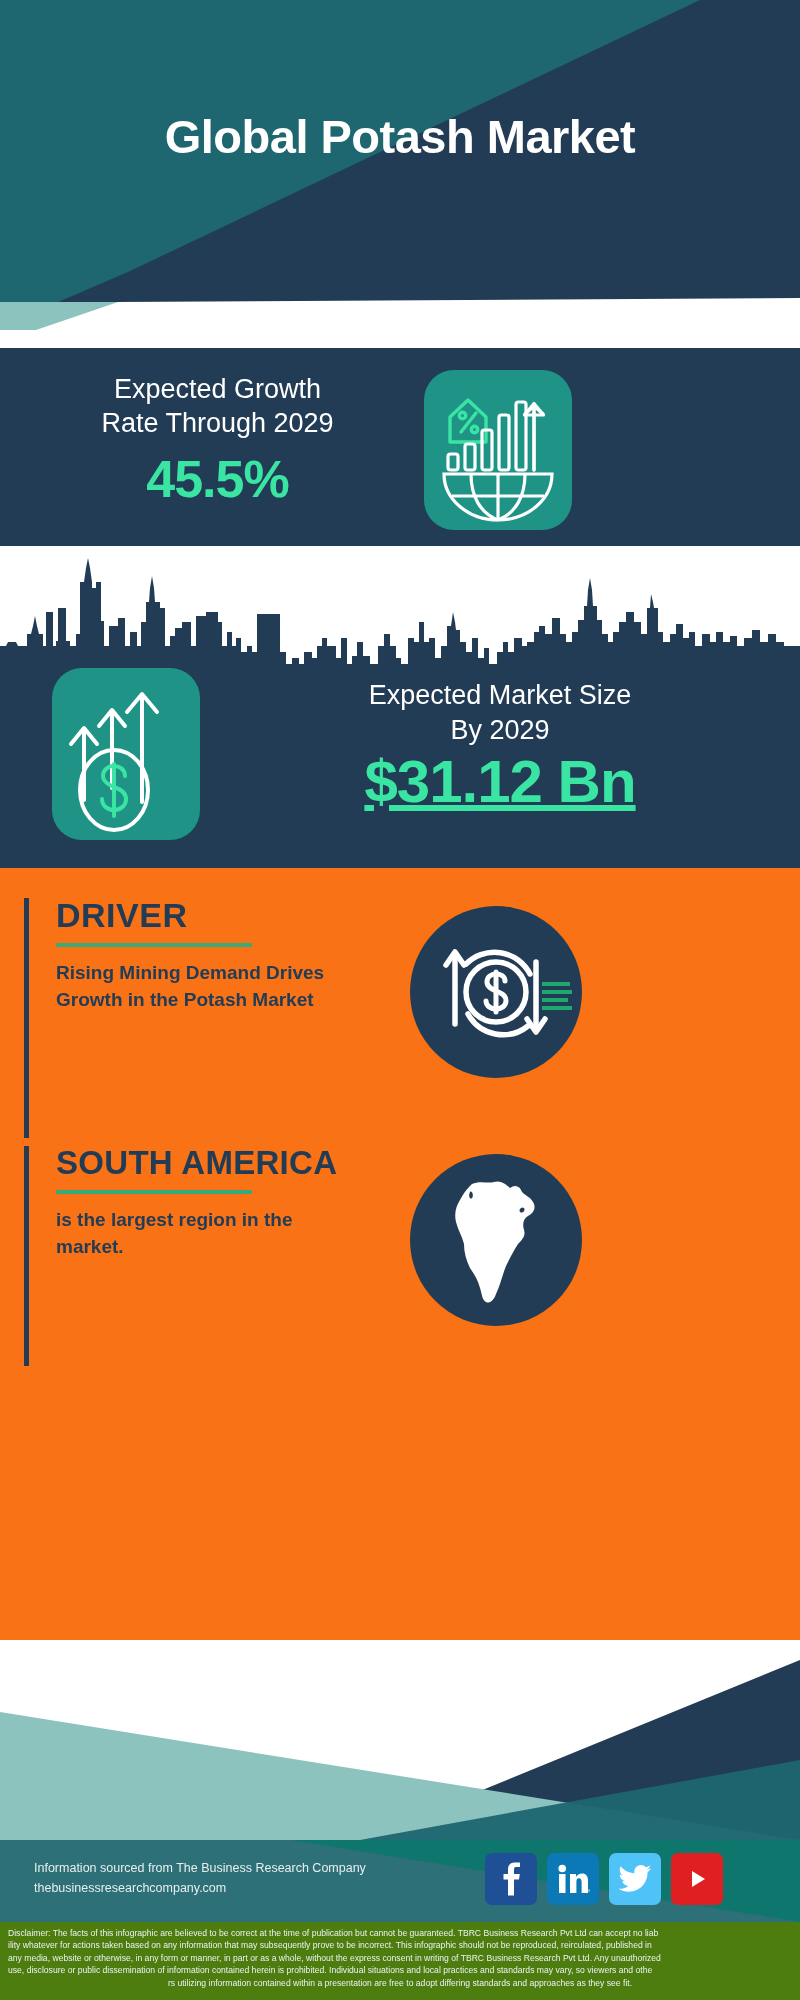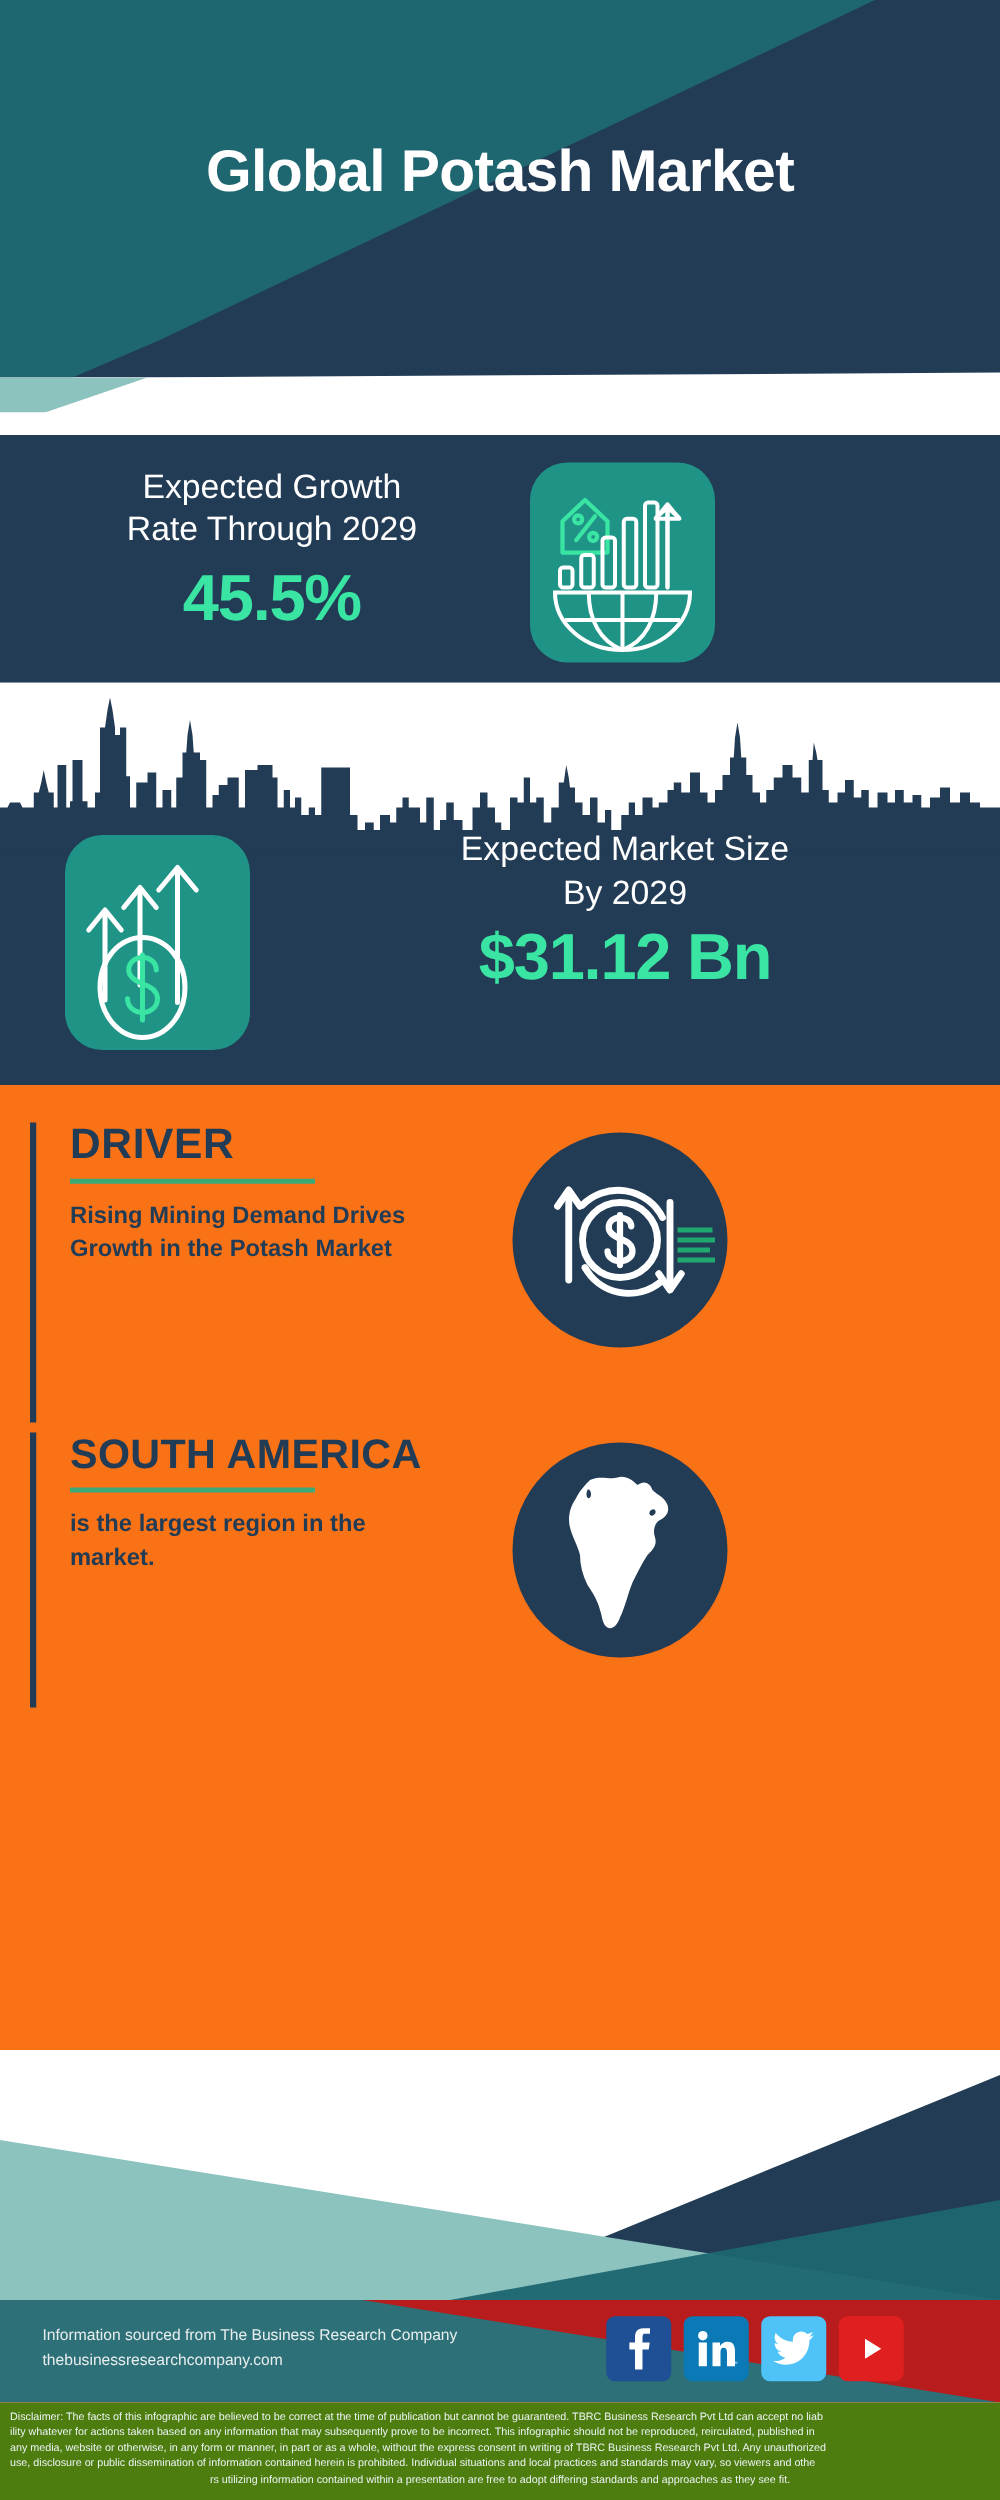--- a/index.html
+++ b/index.html
@@ -81,28 +81,28 @@
     position:absolute;left:0;top:0;width:800px;height:130px;
     background:#ffffff;
   }
   .sky-svg{position:absolute;left:0;top:0;width:800px;height:135px;}
 
   .msize-iconbox{
     position:absolute;left:52px;top:122px;width:148px;height:172px;
     background:#1f9486;border-radius:30px;
   }
   .msize-text{
-    position:absolute;left:220px;top:116px;width:560px;text-align:center;
+    position:absolute;left:220px;top:132px;width:560px;text-align:center;
   }
   .msize-label{
     color:#ffffff;font-size:27px;line-height:35px;
   }
   .msize-value{
-    color:#3ae5a4;font-size:52px;font-weight:bold;line-height:64px;
-    letter-spacing:-1px;margin-top:2px;
+    color:#3ae5a4;font-size:60px;font-weight:bold;line-height:64px;
+    letter-spacing:-1px;margin-top:2px;text-decoration:underline;
   }
 
   
   .content{
     position:absolute;left:0;top:868px;width:800px;height:772px;
     background:#f97316;
   }
   .card{position:absolute;}
   .card-bar{
     position:absolute;left:0;top:0;width:5px;height:100%;
@@ -139,21 +139,21 @@
   }
   .fd-teal{
     position:absolute;left:0;top:0;width:800px;height:200px;
     background:#1e6670;opacity:0.95;
     clip-path:polygon(360px 200px, 800px 200px, 800px 120px);
   }
 
   
   .footer{
     position:absolute;left:0;top:1840px;width:800px;height:82px;
-    background:#b91c1c;overflow:hidden;
+    background:#0f766e;overflow:hidden;
   }
   .foot-wedge{
     position:absolute;left:0;top:0;width:800px;height:82px;
     background:#2d7078;
     clip-path:polygon(0 0, 290px 0, 800px 82px, 0 82px);
   }
   .foot-text{
     position:absolute;left:34px;top:18px;z-index:4;
     color:#e8eeee;font-size:12.5px;line-height:20px;
   }

